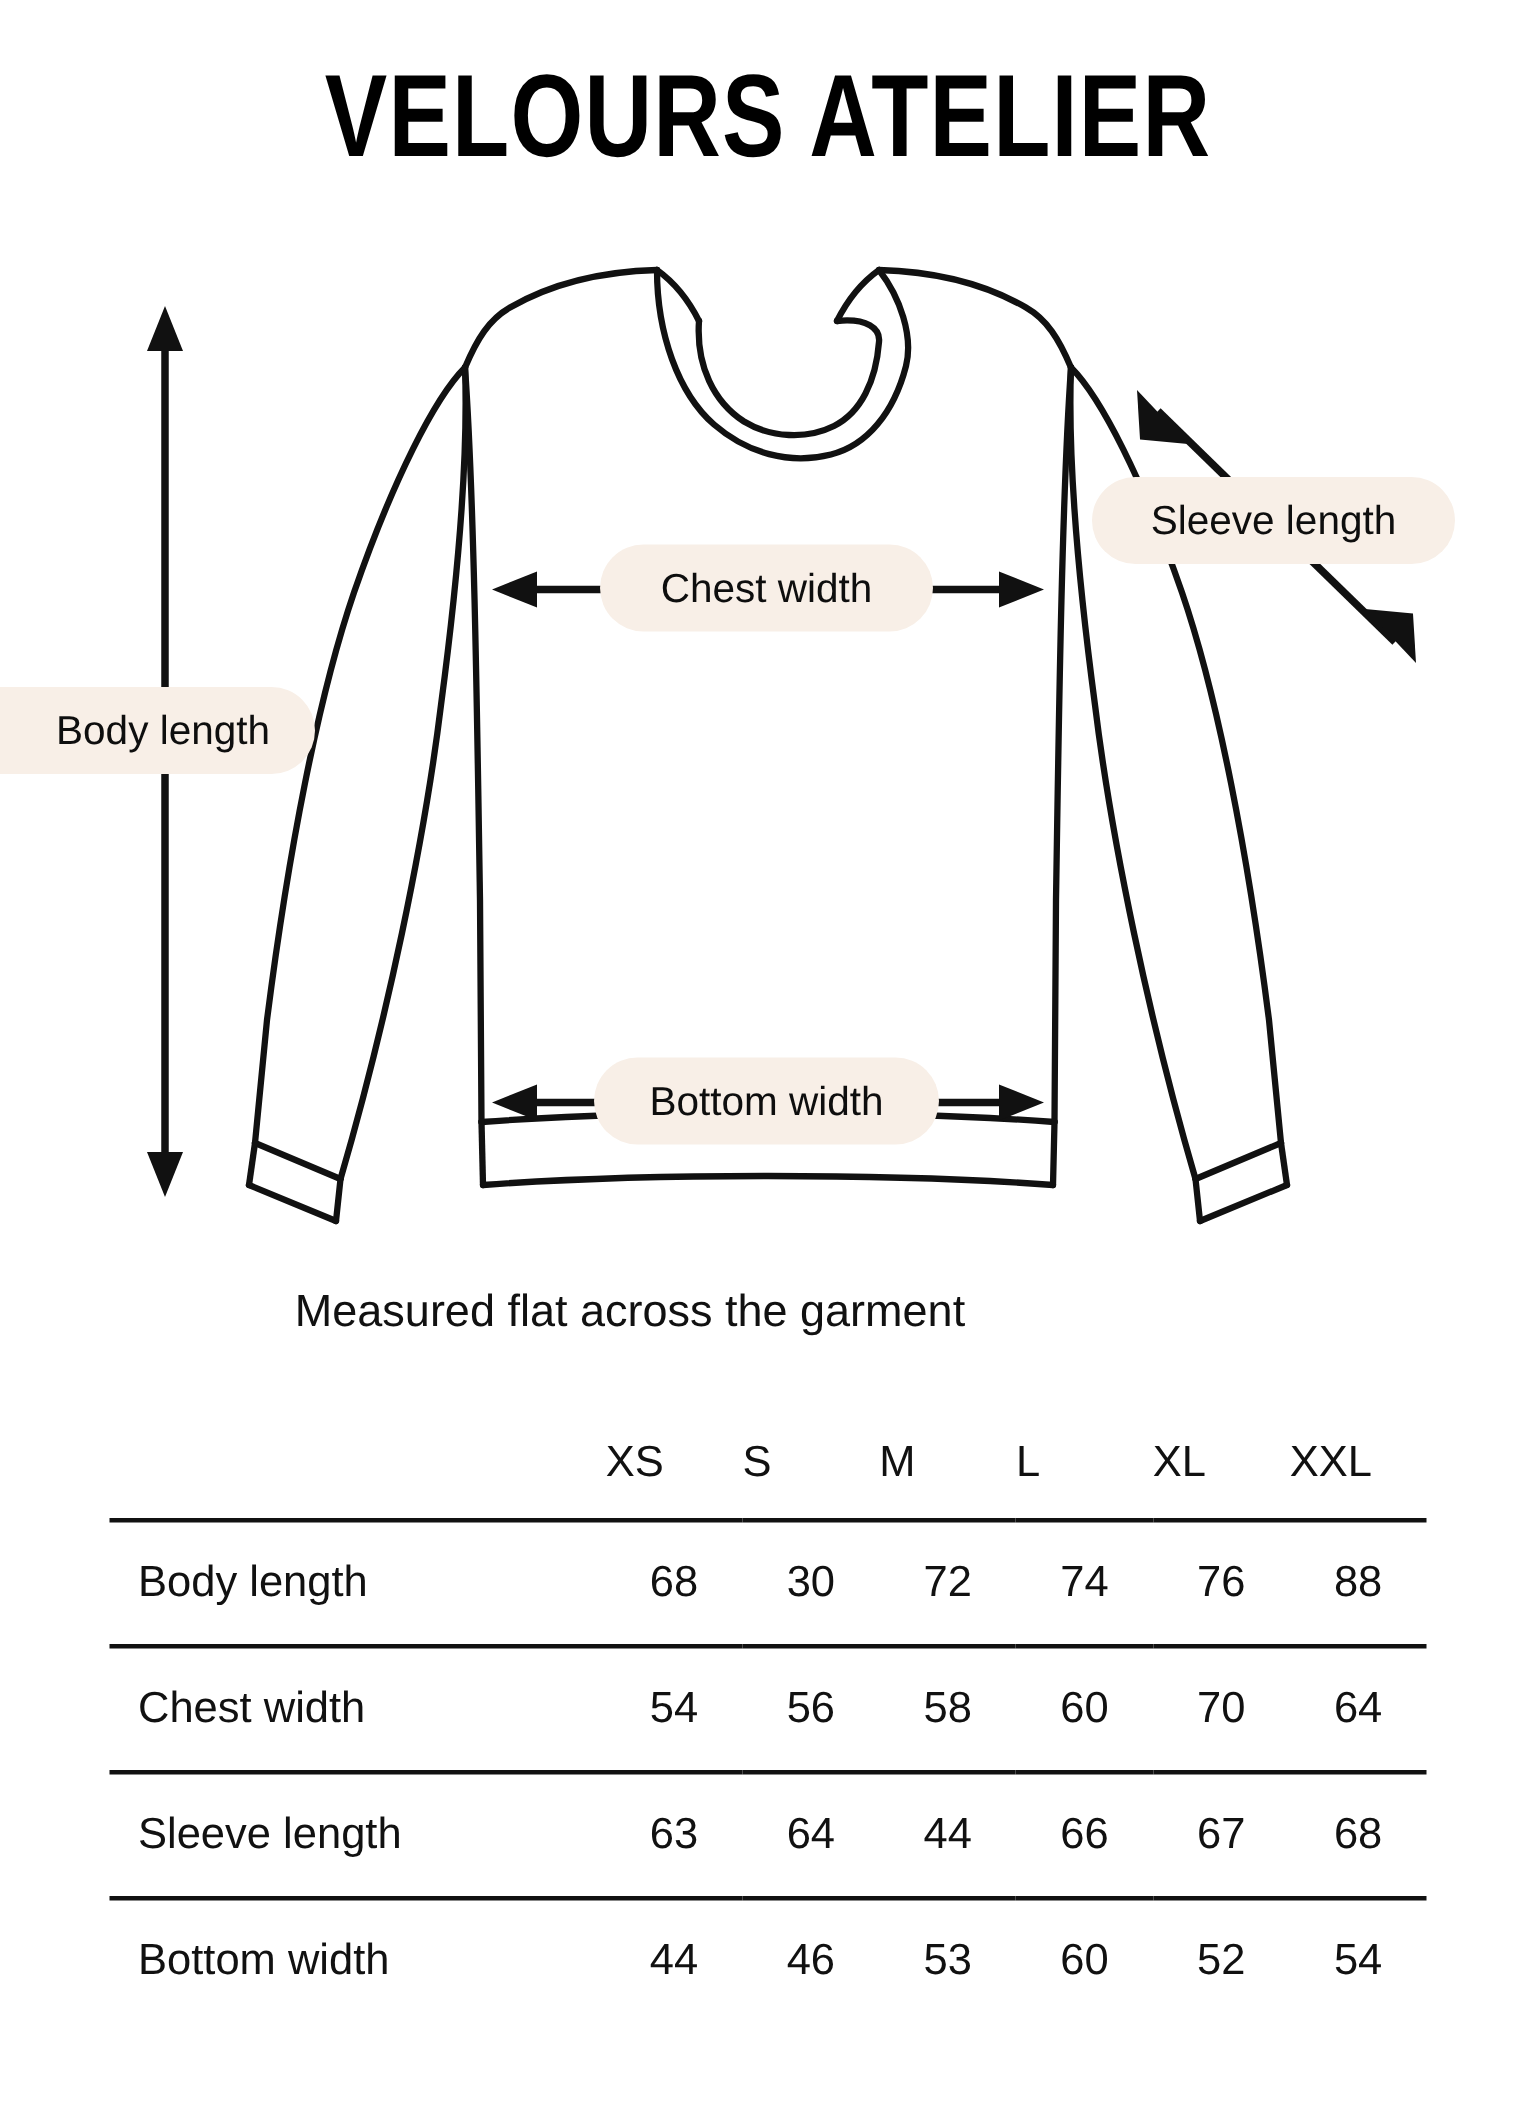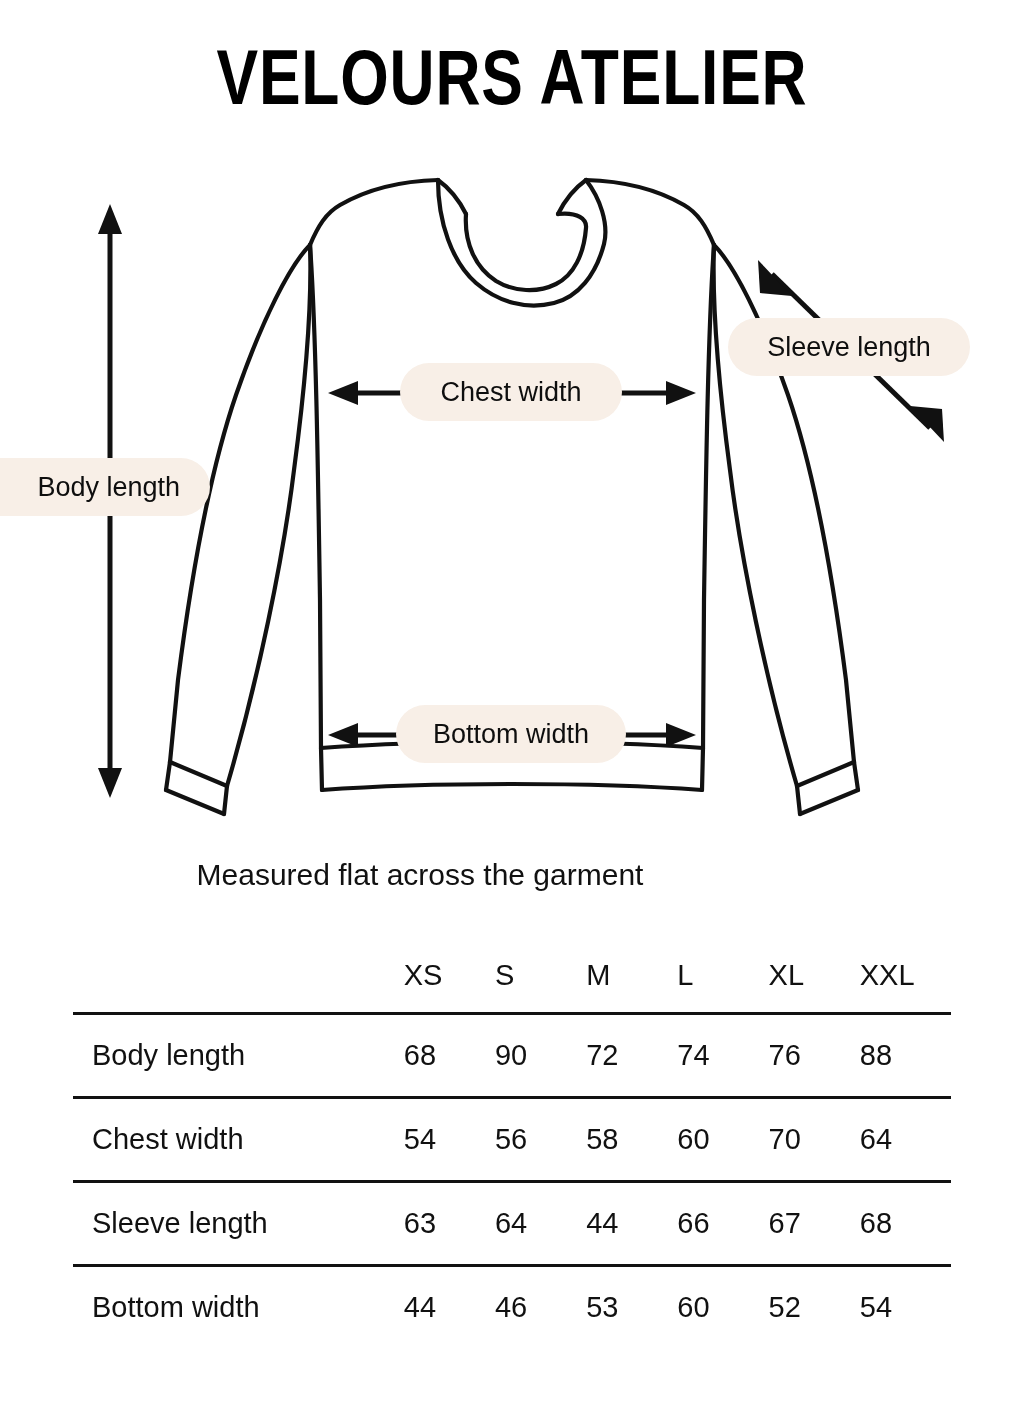--- a/index.html
+++ b/index.html
@@ -103,21 +103,21 @@
   .size-table col.label-col { width: 330px; }
   .size-table col.size-col  { width: 91px; }
   .size-table thead th.size-head {
     text-align: left;
   }
   .size-table tbody tr { border-top: 3px solid #111111; }
   .size-table tbody td.row-label {
     text-align: left;
     padding-left: 19px;
   }
-  .size-table tbody td.value { text-align: left; }
+  .size-table tbody td.value { text-align: center; }
 </style>
 </head>
 <body>
 
 <div class="brand-title">VELOURS ATELIER</div>
 
 <div class="diagram">
   <svg width="1024" height="930" viewBox="0 0 1024 930">
 
     <g fill="none" stroke="#111111" stroke-width="4.2" stroke-linejoin="round" stroke-linecap="round">
@@ -241,21 +241,21 @@
       <th class="size-head">M</th>
       <th class="size-head">L</th>
       <th class="size-head">XL</th>
       <th class="size-head">XXL</th>
     </tr>
   </thead>
   <tbody>
     <tr>
       <td class="row-label">Body length</td>
       <td class="value">68</td>
-      <td class="value">90</td>
+      <td class="value">30</td>
       <td class="value">72</td>
       <td class="value">74</td>
       <td class="value">76</td>
       <td class="value">88</td>
     </tr>
     <tr>
       <td class="row-label">Chest width</td>
       <td class="value">54</td>
       <td class="value">56</td>
       <td class="value">58</td>

